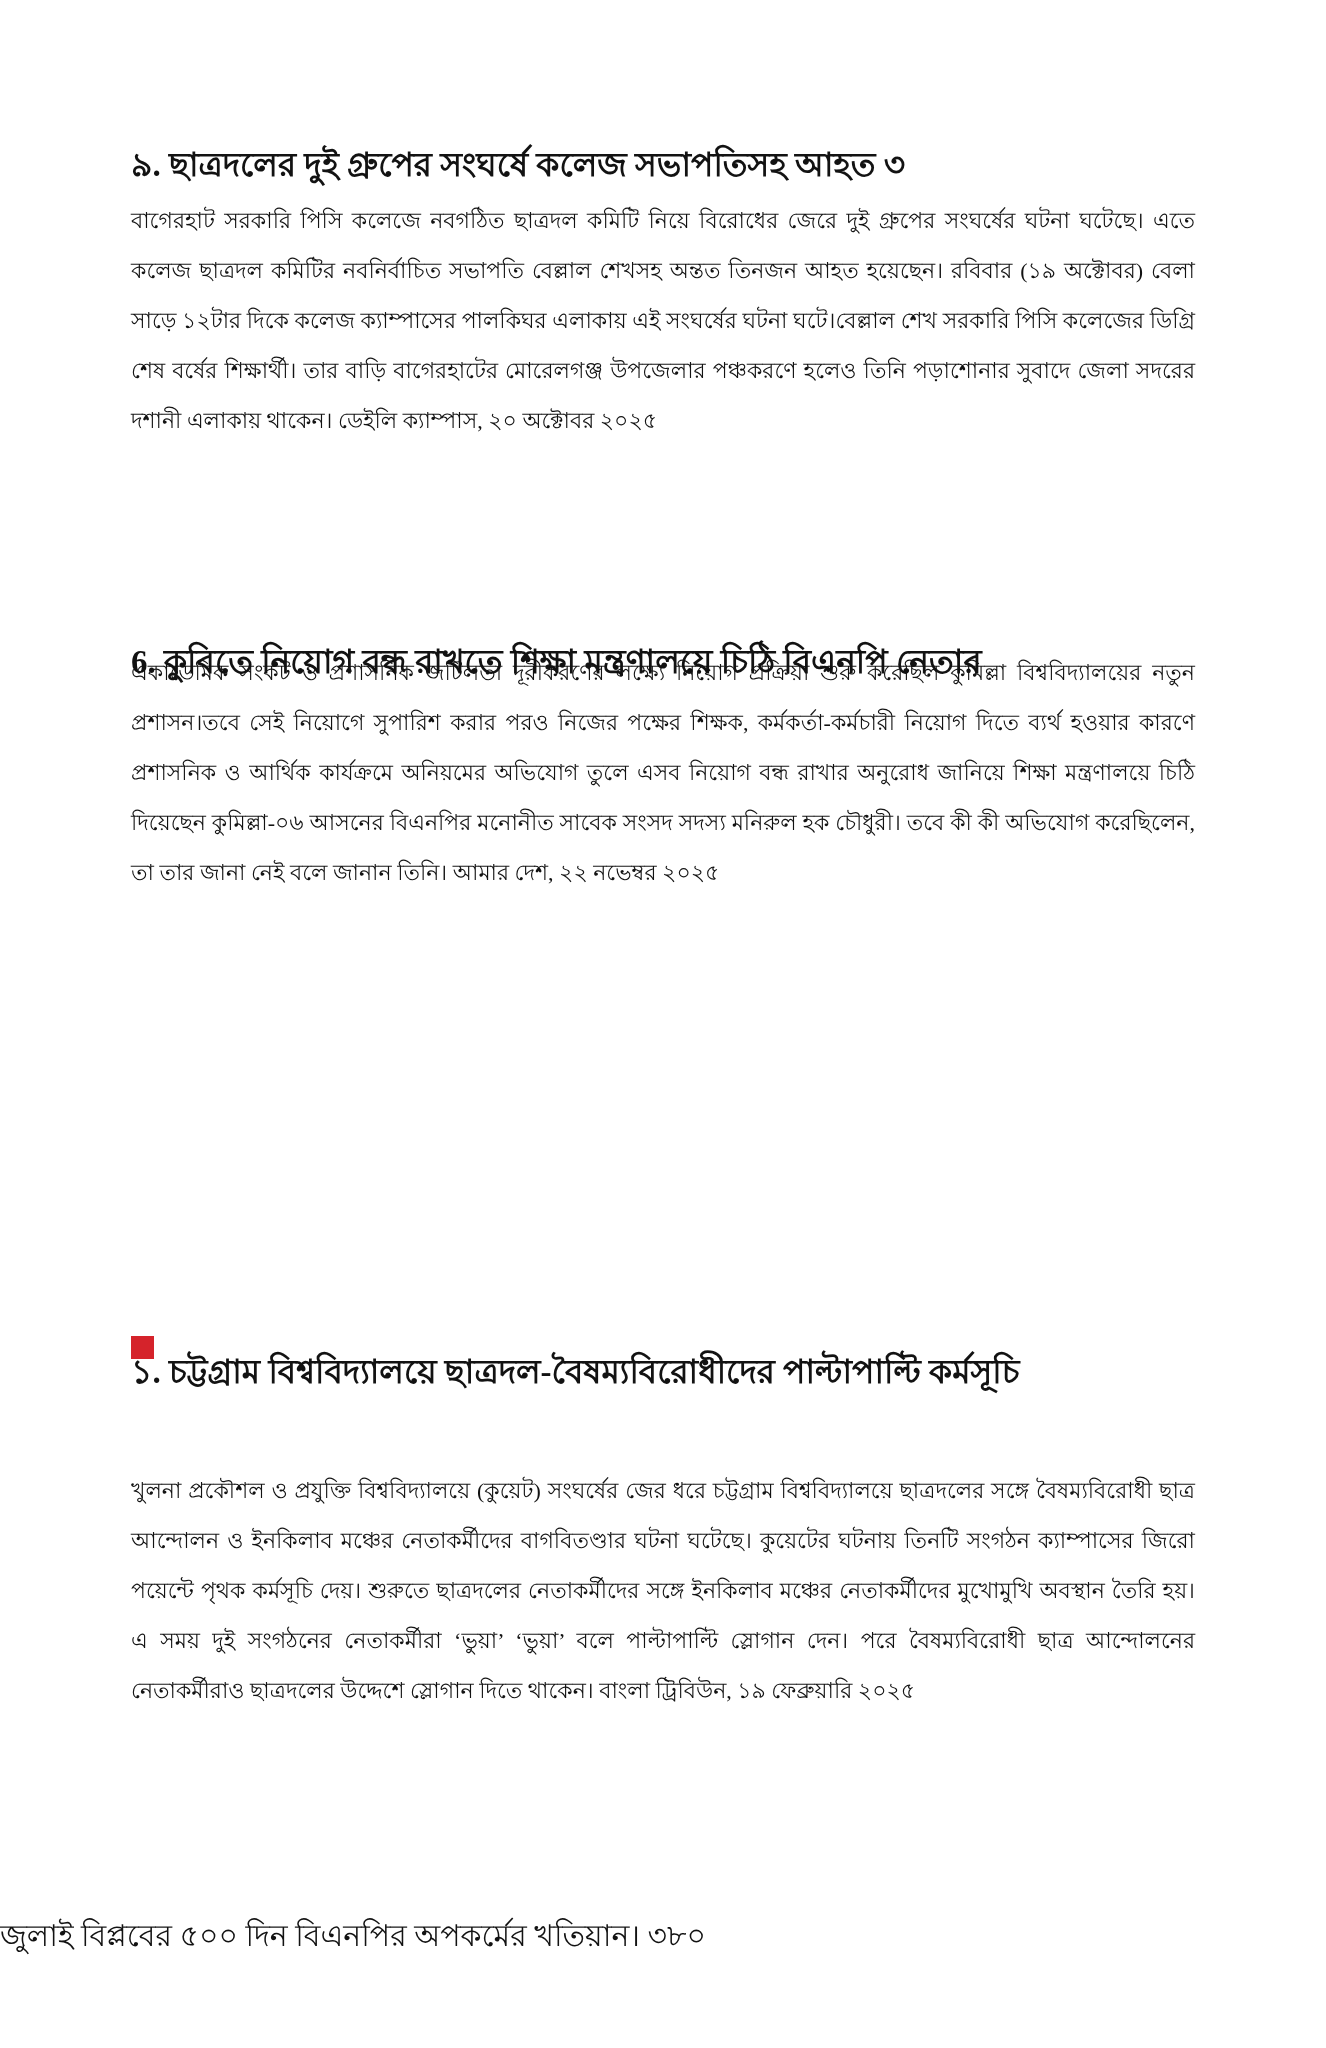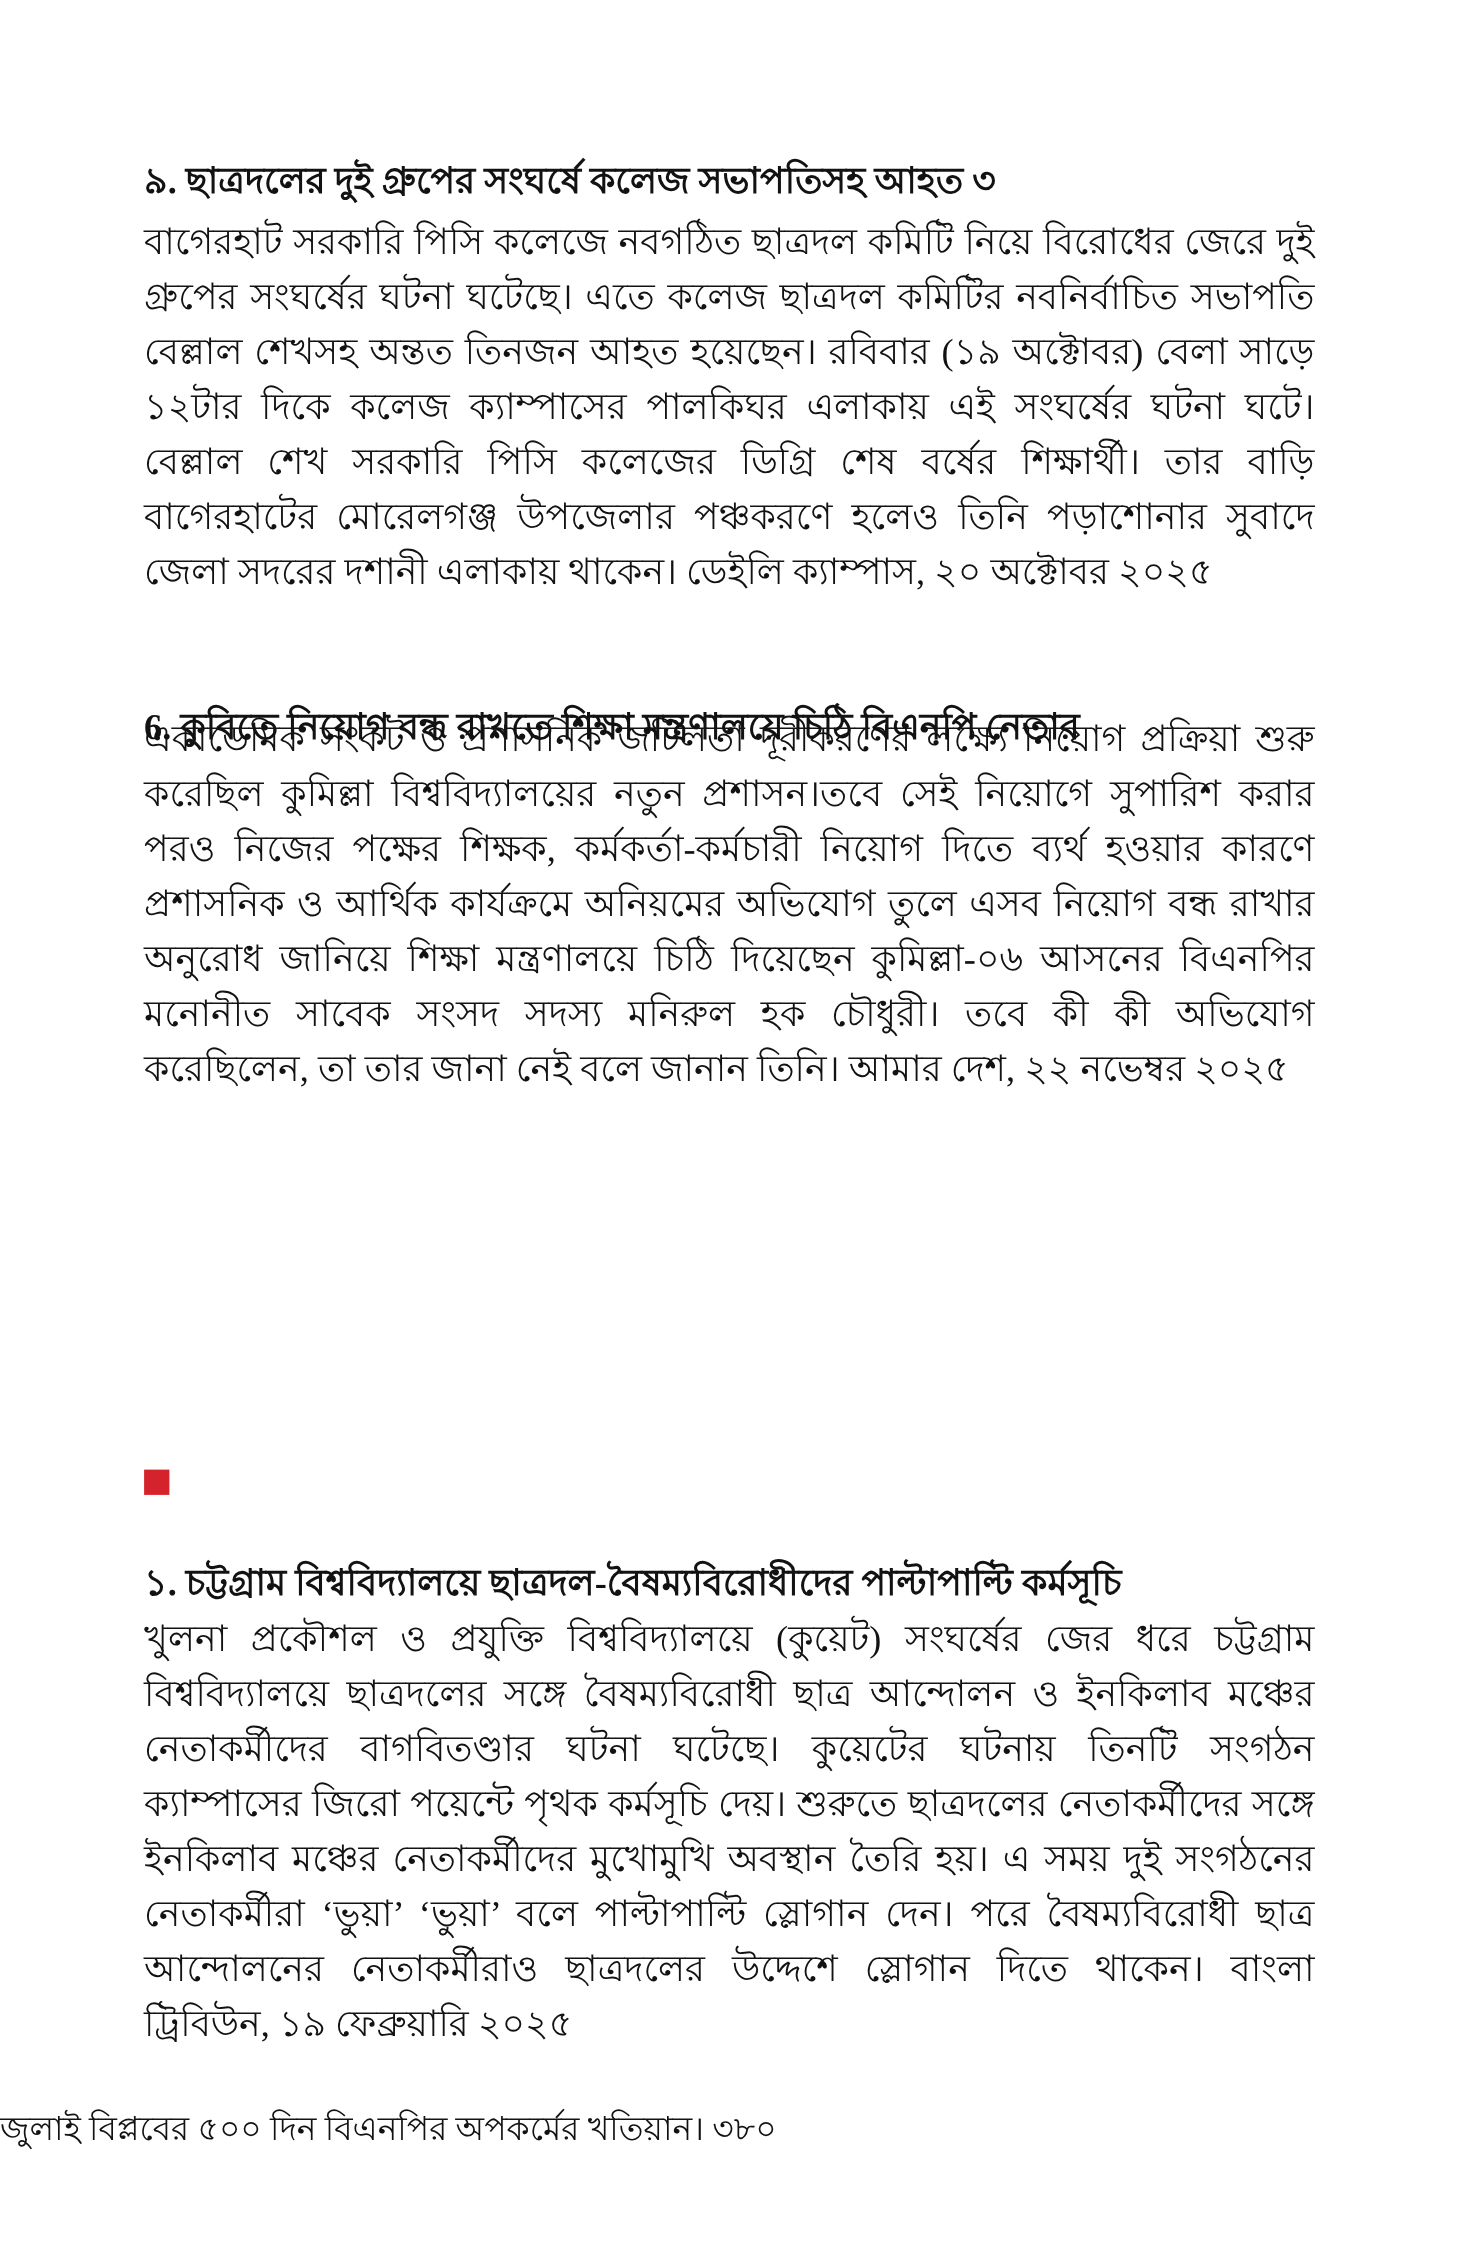--- a/index.html
+++ b/index.html
@@ -30,21 +30,21 @@
     font-size: 33px;
     line-height: 44px;
     font-weight: 700;
     color: #121212;
   }
   .article-body {
     position: absolute;
     left: 0;
     width: 1064px;
     margin: 0;
-    font-size: 33px;
+    font-size: 22px;
     line-height: 50px;
     text-align: justify;
     color: #121212;
   }
   #article-9-heading   { top: 143px; }
   #article-9-body      { top: 196px; height: 400px; }
   #article-10-heading  { top: 640px; }
   #article-10-body     { top: 648px; height: 400px; }
 
   .section-divider {
@@ -61,21 +61,21 @@
     height: 23px;
     flex: 0 0 23px;
     margin-top: 6px;
   }
   .divider-text {
     font-size: 43px;
     line-height: 56px;
     font-weight: 700;
   }
 
-  #subsection-1-heading { top: 1418px; }
+  #subsection-1-heading { top: 1350px; }
   #subsection-1-body    { top: 1466px; height: 400px; }
 
   .page-footer {
     position: absolute;
     left: 0;
     top: 1916px;
     width: 1326px;
     text-align: left;
     font-size: 30px;
     line-height: 40px;

